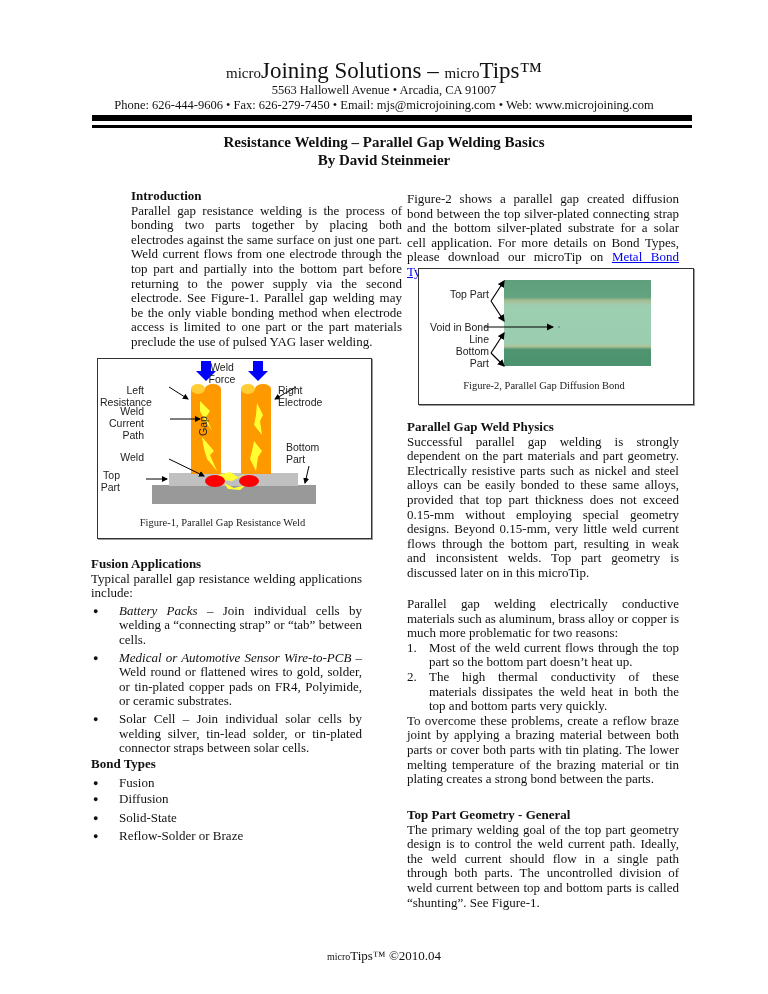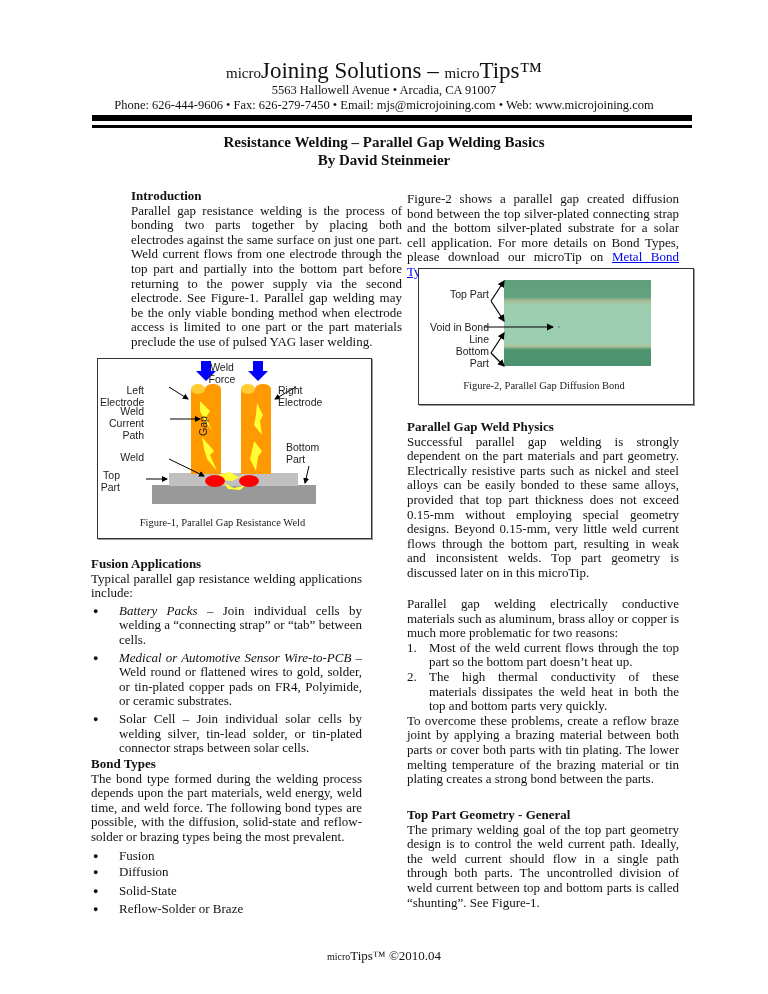--- a/index.html
+++ b/index.html
@@ -85,21 +85,21 @@
     <path d="M131,2 L141,2 L141,12 L146,12 L136,22 L126,12 L131,12 z" fill="#0000ff"></path>
 
     <line x1="47" y1="28" x2="66" y2="40" stroke="#000" stroke-width="1" marker-end="url(#ah)"></line>
     <line x1="174" y1="28" x2="153" y2="40" stroke="#000" stroke-width="1" marker-end="url(#ah)"></line>
     <line x1="48" y1="60" x2="78" y2="60" stroke="#000" stroke-width="1" marker-end="url(#ah)"></line>
     <line x1="47" y1="100" x2="82" y2="117" stroke="#000" stroke-width="1" marker-end="url(#ah)"></line>
     <line x1="24" y1="120" x2="45" y2="120" stroke="#000" stroke-width="1" marker-end="url(#ah)"></line>
     <line x1="187" y1="107" x2="183" y2="124" stroke="#000" stroke-width="1" marker-end="url(#ah)"></line>
   </svg>
   <div class="abs lbl" style="left:104px; top:2px; text-align:center; width:40px;">Weld Force</div>
-  <div class="abs lbl" style="left:2px; top:25px; width:44px; text-align:right;">Left Electrode</div>
+  <div class="abs lbl" style="left:2px; top:25px; width:44px; text-align:right;">Left Resistance</div>
   <div class="abs lbl" style="left:180px; top:25px; width:60px;">Right Electrode</div>
   <div class="abs lbl" style="left:2px; top:46px; width:44px; text-align:right;">Weld Current Path</div>
   <div class="abs lbl" style="left:99px; top:52px; width:22px; height:30px; writing-mode:vertical-rl; transform:rotate(180deg); text-align:center;">Gap</div>
   <div class="abs lbl" style="left:2px; top:92px; width:44px; text-align:right;">Weld</div>
   <div class="abs lbl" style="left:188px; top:82px; width:40px;">Bottom Part</div>
   <div class="abs lbl" style="left:-4px; top:110px; width:26px; text-align:right;">Top Part</div>
   <div class="abs fig-cap" style="left:0; width:249px; top:158px;">Figure-1, Parallel Gap Resistance Weld</div>
 </div>
 
 <div class="abs col" style="left:91px; top:557px; width:271px;">
@@ -107,21 +107,20 @@
   <p>Typical parallel gap resistance welding applications include:</p>
   <ul class="b">
     <li><i>Battery Packs</i><span> – Join individual cells by welding a “connecting strap” or “tab” between cells.</span></li>
     <li><i>Medical or Automotive Sensor Wire-to-PCB</i><span> – Weld round or flattened wires to gold, solder, or tin-plated copper pads on FR4, Polyimide, or ceramic substrates.</span></li>
     <li><span>Solar Cell – Join individual solar cells by welding silver, tin-lead solder, or tin-plated connector straps between solar cells.</span></li>
   </ul>
 </div>
 
 <div class="abs col" style="left:91px; top:757px; width:271px;">
   <p class="h">Bond Types</p>
-  <p>The bond type formed during the welding process depends upon the part materials, weld energy, weld time, and weld force.  The following bond types are possible, with the diffusion, solid-state and reflow-solder or brazing types being the most prevalent.</p>
   <ul class="b">
     <li style="margin-top:4px">Fusion</li>
     <li style="margin-top:2px">Diffusion</li>
     <li style="margin-top:4px">Solid-State</li>
     <li style="margin-top:4px">Reflow-Solder or Braze</li>
   </ul>
 </div>
 
 <div class="abs col" style="left:407px; top:192px; width:272px;">
   <p><span>Figure-2 shows a parallel gap created diffusion bond between the top silver-plated connecting strap and the bottom silver-plated substrate for a solar cell application.  For more details on Bond Types, please download our microTip on </span><a class="lnk" href="#">Metal Bond Types</a><span>.</span></p>

